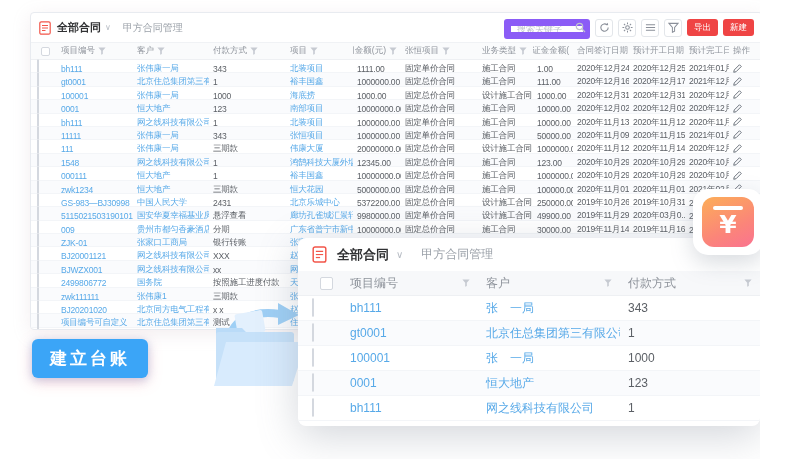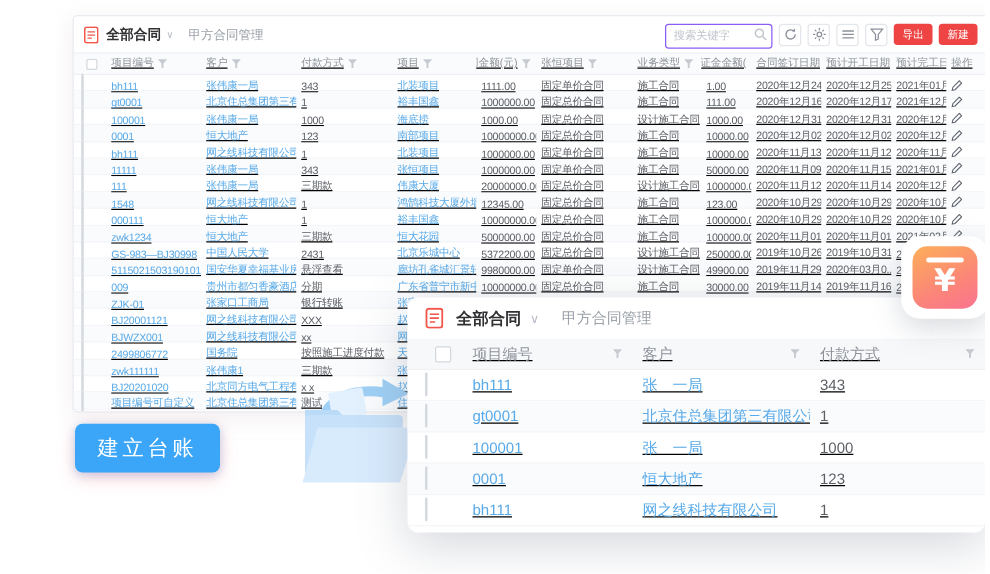--- a/index.html
+++ b/index.html
@@ -1,51 +1,51 @@
 <!DOCTYPE html>
 <html><head>
 <meta charset="utf-8">
 <style>
   * { margin:0; padding:0; box-sizing:border-box; }
   html,body { background:#fff; }
   body { font-family:"Liberation Sans", sans-serif; }
-  .canvas { position:relative; width:760px; height:459px; background:#fff; overflow:hidden;margin-left:28px; }
+  .canvas { position:relative; width:760px; height:459px; background:#fff; overflow:hidden; }
 
   
   .main-card{
     position:absolute; left:30px; top:12px; width:733px; height:318px;
     background:#fff; border:1px solid #e8ebf0; border-radius:4px;
     box-shadow:0 4px 18px rgba(190,160,170,.18); overflow:hidden;
   }
   .toolbar{ height:29px; display:flex; align-items:center; padding:0 8px; }
   .doc-icon{ width:12px; height:14px; flex:0 0 auto; }
   .tb-title{ font-size:11px; font-weight:bold; color:#303133; margin-left:6px; white-space:nowrap; }
   .tb-caret{ font-size:8px; color:#b7bcc4; margin-left:4px; }
   .tb-sub{ font-size:10px; color:#9aa0a8; margin-left:12px; white-space:nowrap; }
   .tb-right{ margin-left:auto; display:flex; align-items:center; gap:5px; }
   .search-box{ position:relative; width:86px; height:20px; }
   .search-box input{
-    width:100%; height:100%; border:1px solid #8b5cf6; border-radius:3px;
+    width:100%; height:100%; border:7px solid #8b5cf6; border-radius:3px;
     font-size:9px; color:#606266; padding:0 18px 0 6px; outline:none;
-    font-family:Liberation Mono, monospace;
+    font-family:Liberation Sans, sans-serif;
   }
   .search-box input::placeholder{ color:#bfc4cc; }
   .search-ic{ position:absolute; right:4px; top:4px; }
   .ic-btn{
     width:18px; height:18px; border:1px solid #e3e6ea; border-radius:3px;
     display:flex; align-items:center; justify-content:center; background:#fff; cursor:pointer;
   }
   .red-btn{
     height:17px; padding:0 7px; background:#ef4444; border:none; border-radius:3px;
     color:#fff; font-size:8.5px; line-height:17px; cursor:pointer; white-space:nowrap;
     font-family:Liberation Serif, serif;
   }
 
   
-  .grid-row{ display:grid; align-items:center;text-decoration:underline; }
+  .grid-row{ display:grid; align-items:center; }
   .main-grid{ grid-template-columns:26px 76px 76px 77px 67px 48px 77px 55px 40px 56px 56px 44px 35px; }
   .thead{ background:#fafbfc; border-top:1px solid #f0f2f5; border-bottom:1px solid #eef0f3; height:18px; }
   .thead .hcell{ font-size:8.5px; color:#8e939b; display:flex; align-items:center; gap:3px;
     padding:0 4px; overflow:hidden; white-space:nowrap; }
   .hcell.right{ justify-content:flex-end; }
   .trow{ height:13.4px; border-bottom:1px solid #f3f5f8; }
   .trow:nth-child(even){ background:#fafbfd; }
   .tcell{ font-size:8.5px; color:#5c6066; padding:0 4px; overflow:hidden; white-space:nowrap; letter-spacing:-0.2px; }
   .tcell.link{ color:#57a9e8; }
   .tcell.right{ }
@@ -84,21 +84,21 @@
     display:flex; flex-direction:column; align-items:center; justify-content:center;
   }
   .badge-bar{ width:30px; height:4px; border-radius:2px; background:#fff; margin-bottom:2px; }
   .badge-yen{ color:#fff; font-size:25px; font-weight:bold; line-height:26px; font-family:"DejaVu Sans", sans-serif; }
 
   
   .deco{ position:absolute; left:206px; top:288px; z-index:2; }
   .cta{
     position:absolute; left:32px; top:339px; z-index:4;
     padding:8px 18px; background:#3ba5f7; border:none; border-radius:6px;
-    color:#fff; font-size:17px; font-weight:normal; letter-spacing:3px;
+    color:#fff; font-size:17px; font-weight:bold; letter-spacing:3px;
     box-shadow:0 4px 14px rgba(250,120,130,.35), 0 2px 8px rgba(59,165,247,.35);
     cursor:pointer; font-family:"Liberation Sans", sans-serif; white-space:nowrap;
   }
 </style>
 </head>
 <body>
 
 <div class="canvas">
 
   <div class="main-card">

